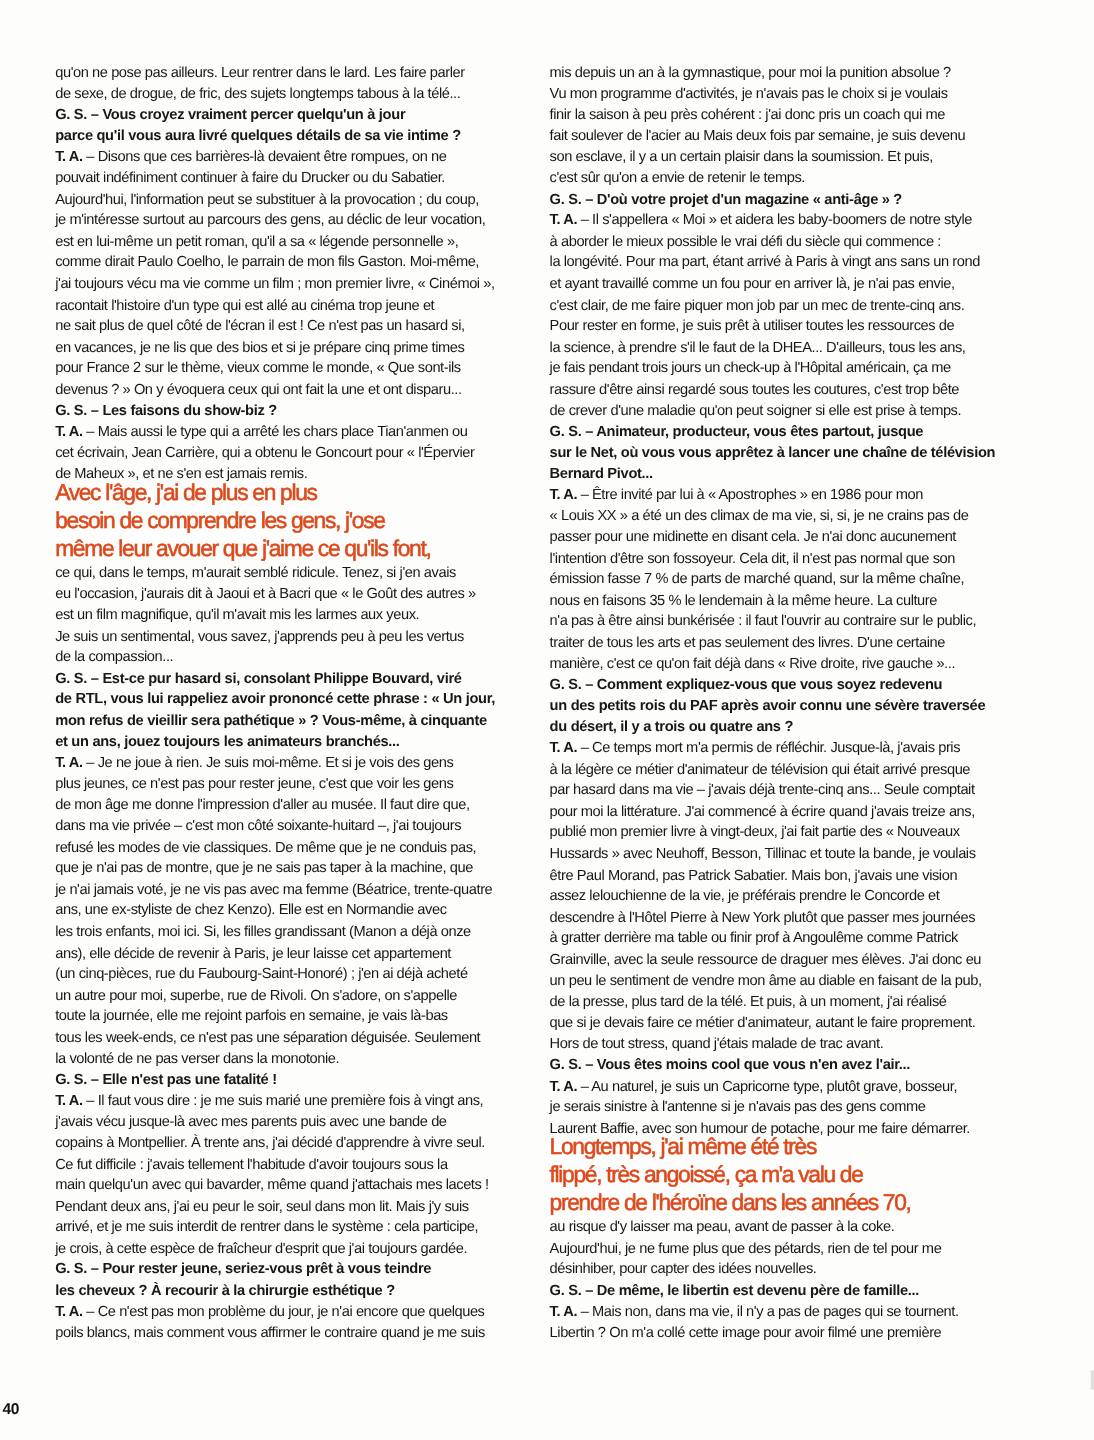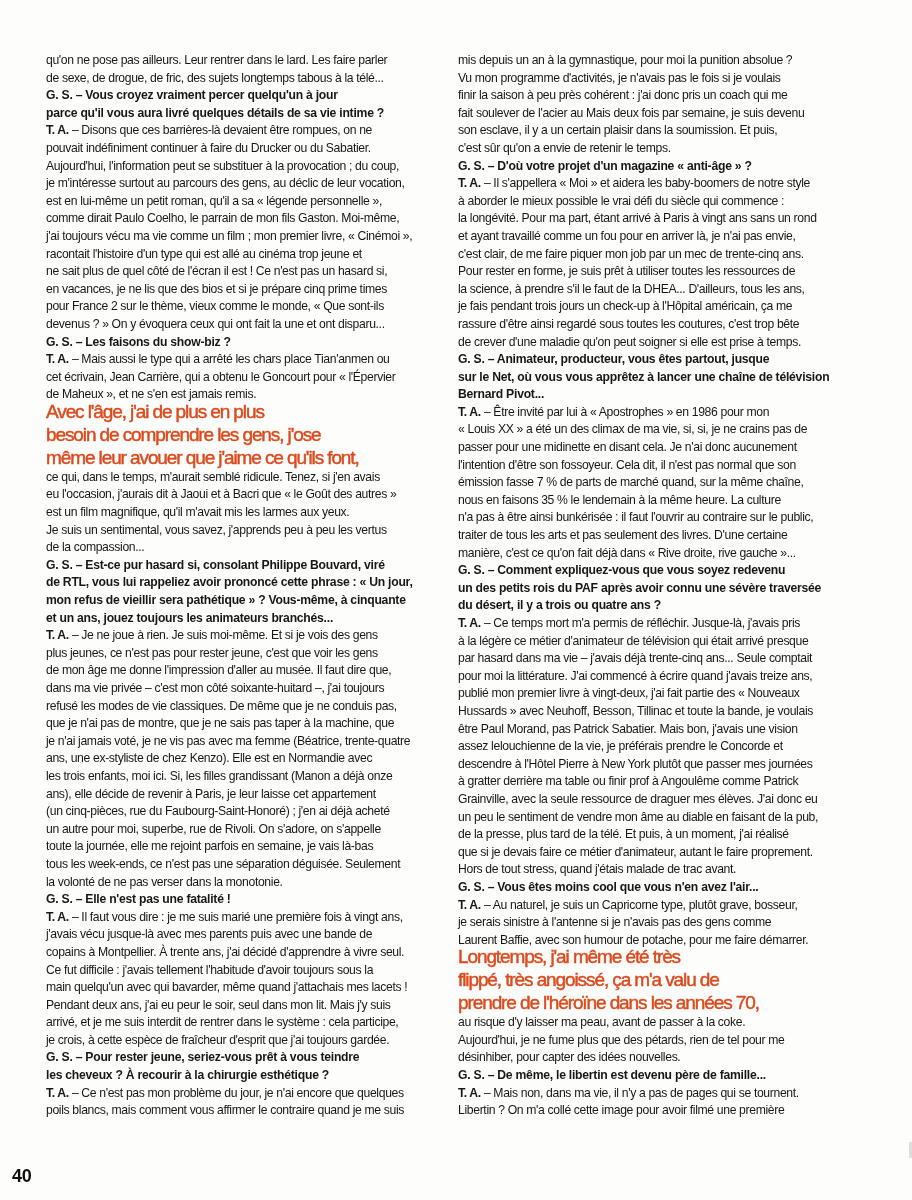--- a/index.html
+++ b/index.html
@@ -49,23 +49,23 @@
     letter-spacing: -1.1px;
     font-weight: 400;
     color: #dc4a1d;
     -webkit-text-stroke: 0.45px #dc4a1d;
   }
   .line.t-first {
     margin-top: -4px;
   }
   .page-number {
     position: absolute;
-    left: 12px;
+    left: 2px;
     top: 1166px;
-    font-size: 18px;
+    font-size: 13px;
     font-weight: 700;
     letter-spacing: -0.2px;
     color: #111;
   }
   .edge-artifact {
     position: absolute;
     right: 0;
     top: 1142px;
     width: 3px;
     height: 16px;
@@ -135,21 +135,21 @@
         <div class="line b">Pendant deux ans, j'ai eu peur le soir, seul dans mon lit. Mais j'y suis</div>
         <div class="line b">arrivé, et je me suis interdit de rentrer dans le système : cela participe,</div>
         <div class="line b">je crois, à cette espèce de fraîcheur d'esprit que j'ai toujours gardée.</div>
         <div class="line q">G. S. – Pour rester jeune, seriez-vous prêt à vous teindre</div>
         <div class="line q">les cheveux ? À recourir à la chirurgie esthétique ?</div>
         <div class="line a"><b>T. A.</b> – Ce n'est pas mon problème du jour, je n'ai encore que quelques</div>
         <div class="line b">poils blancs, mais comment vous affirmer le contraire quand je me suis</div>
       </div>
     <div class="col right">
         <div class="line b">mis depuis un an à la gymnastique, pour moi la punition absolue ?</div>
-        <div class="line b">Vu mon programme d'activités, je n'avais pas le fois si je voulais</div>
+        <div class="line b">Vu mon programme d'activités, je n'avais pas le choix si je voulais</div>
         <div class="line b">finir la saison à peu près cohérent : j'ai donc pris un coach qui me</div>
         <div class="line b">fait soulever de l'acier au Mais deux fois par semaine, je suis devenu</div>
         <div class="line b">son esclave, il y a un certain plaisir dans la soumission. Et puis,</div>
         <div class="line b">c'est sûr qu'on a envie de retenir le temps.</div>
         <div class="line q">G. S. – D'où votre projet d'un magazine « anti-âge » ?</div>
         <div class="line a"><b>T. A.</b> – Il s'appellera « Moi » et aidera les baby-boomers de notre style</div>
         <div class="line b">à aborder le mieux possible le vrai défi du siècle qui commence :</div>
         <div class="line b">la longévité. Pour ma part, étant arrivé à Paris à vingt ans sans un rond</div>
         <div class="line b">et ayant travaillé comme un fou pour en arriver là, je n'ai pas envie,</div>
         <div class="line b">c'est clair, de me faire piquer mon job par un mec de trente-cinq ans.</div>

